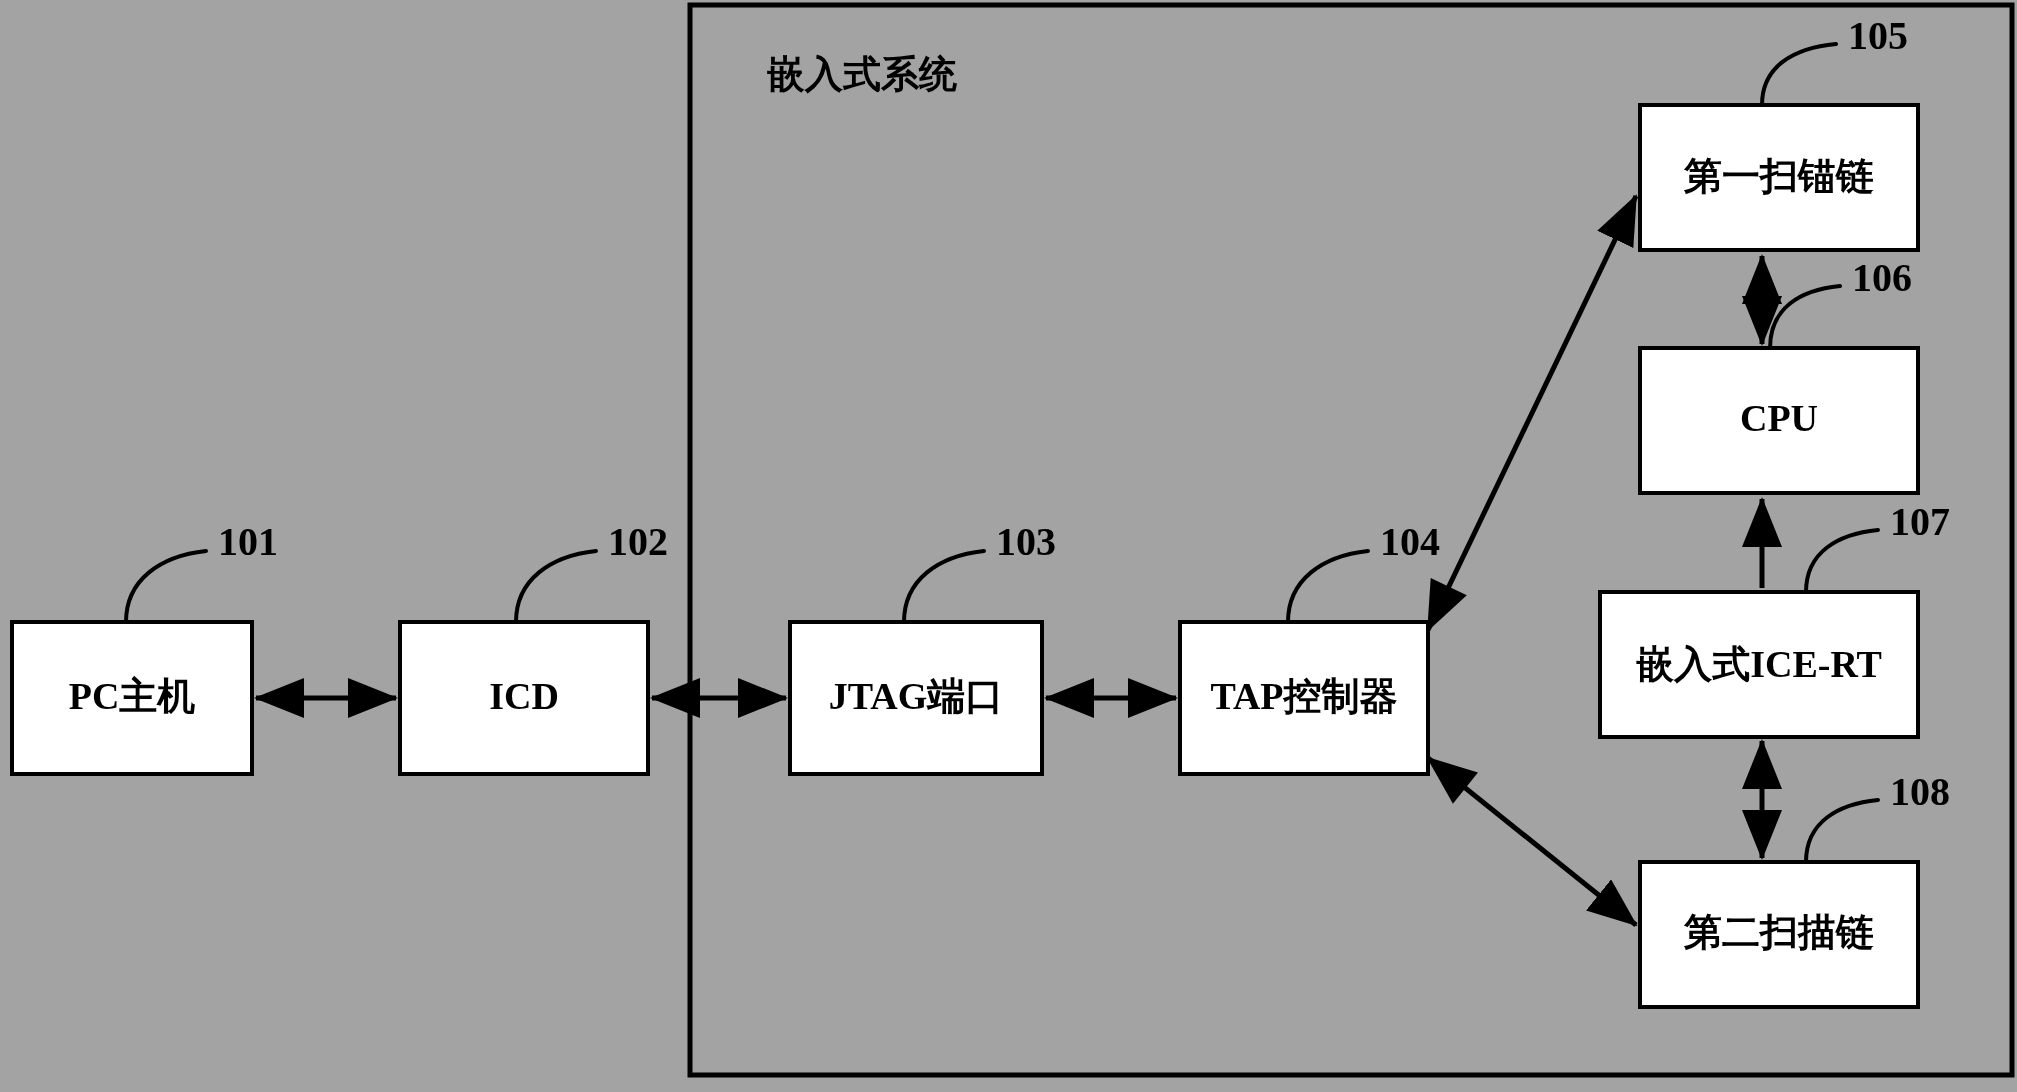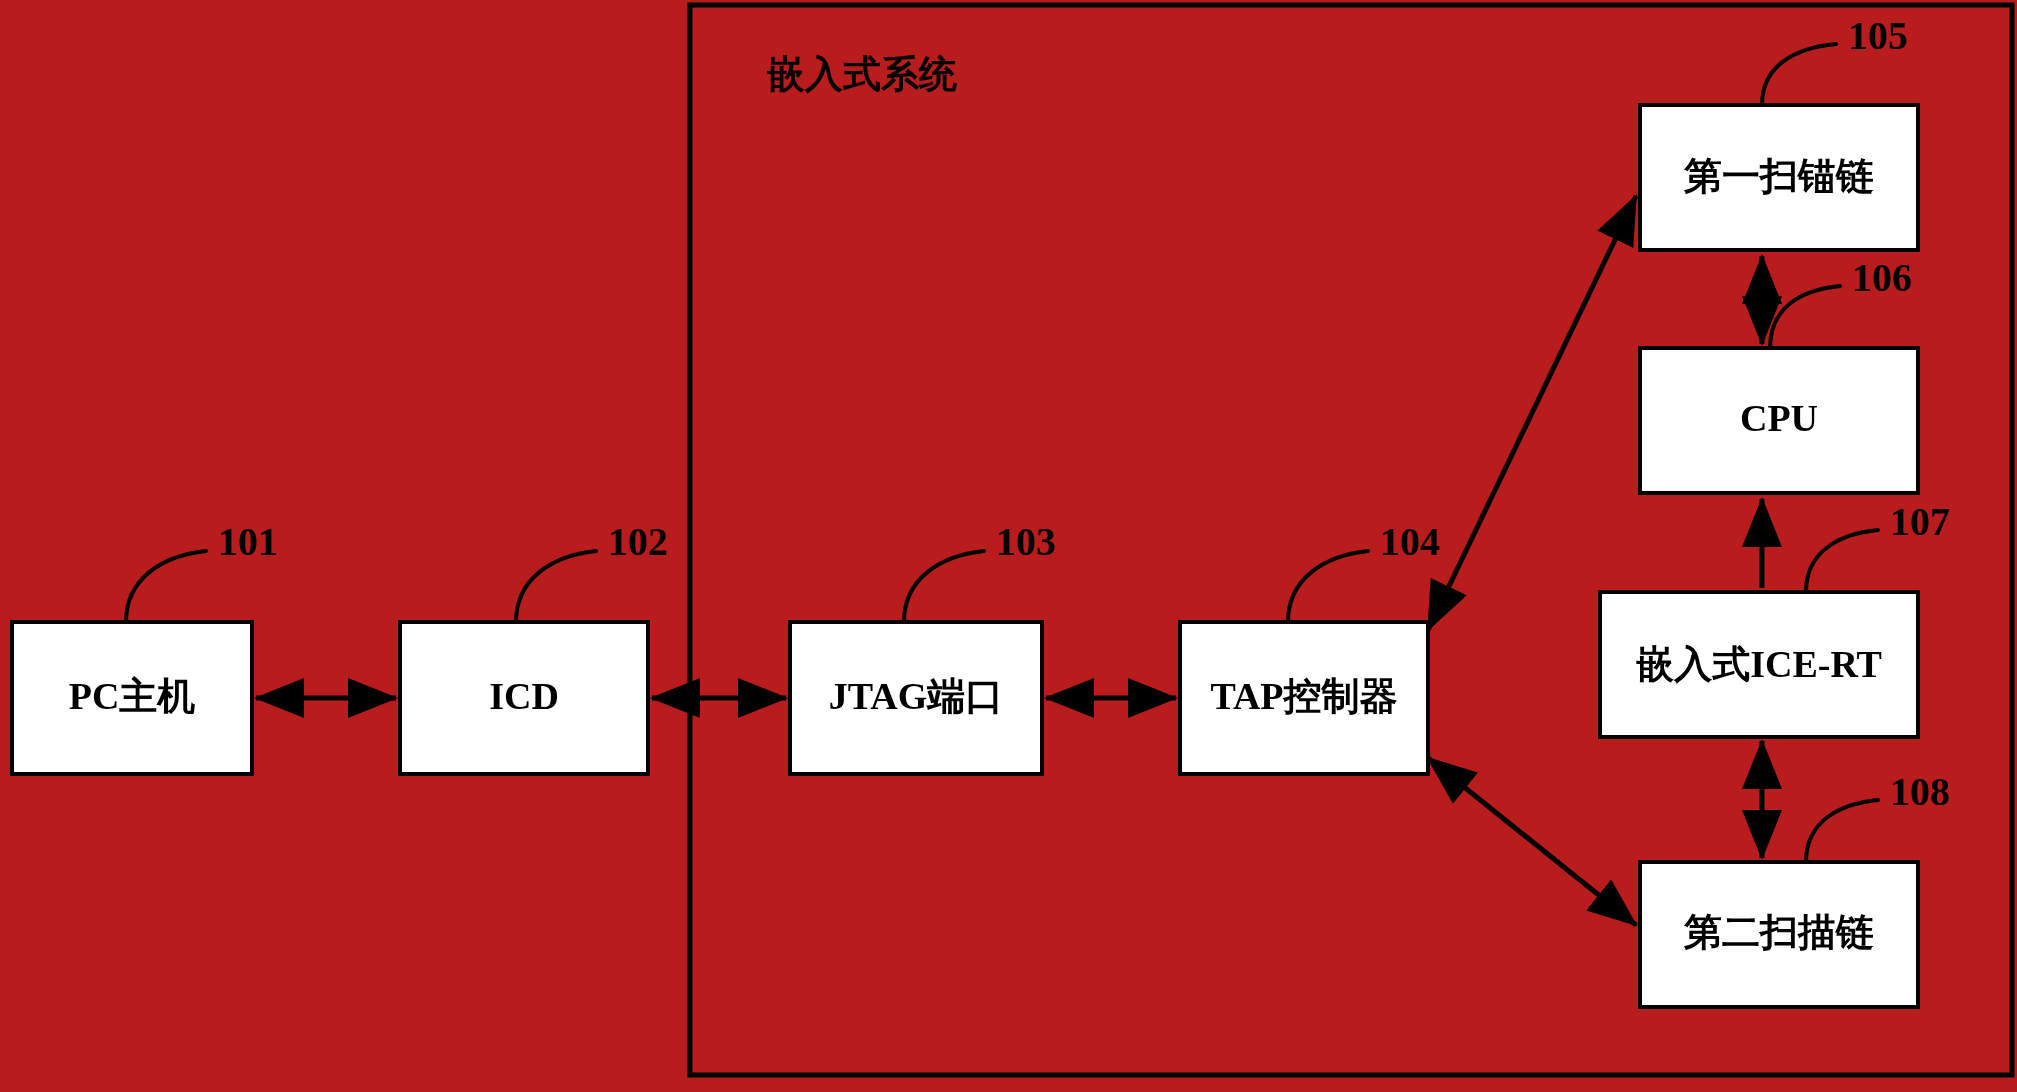--- a/index.html
+++ b/index.html
@@ -5,21 +5,21 @@
 <style>
   html, body {
     margin: 0;
     padding: 0;
     background: #ffffff;
   }
   #canvas {
     position: relative;
     width: 2017px;
     height: 1092px;
-    background: #b91c1c;
+    background: #a3a3a3;
     overflow: hidden;
     font-family: "Liberation Serif", "DejaVu Serif", serif;
   }
   #diagram-svg {
     position: absolute;
     left: 0;
     top: 0;
     width: 2017px;
     height: 1092px;
   }

